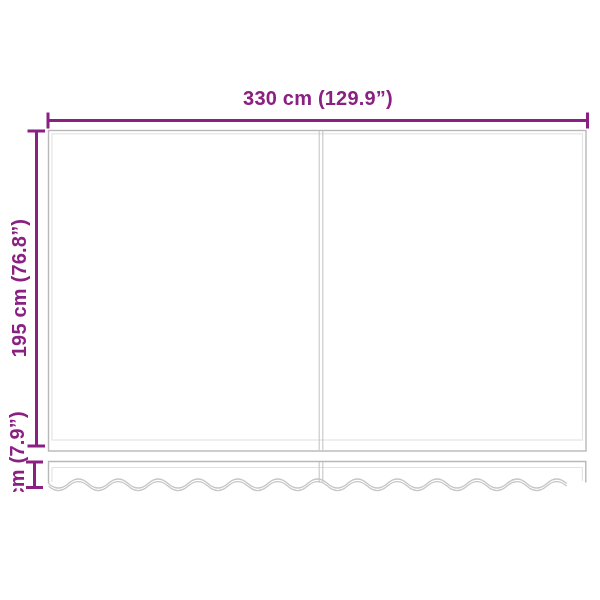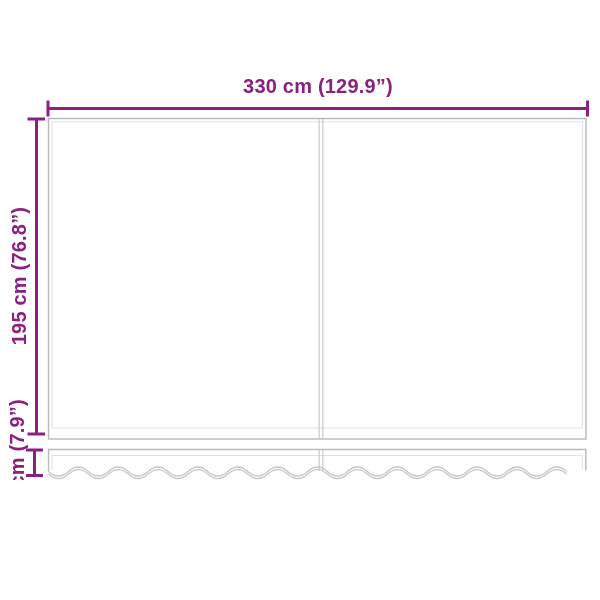--- a/index.html
+++ b/index.html
@@ -6,20 +6,21 @@
     margin: 0;
     padding: 0;
     background: #ffffff;
   }
   .stage {
     position: relative;
     width: 600px;
     height: 480px;
     background: #ffffff;
     overflow: hidden;
+    margin-top: 12px;
   }
   svg { display: block; }
   .outline  { fill: none; stroke-width: 1.4; }
   .inner    { fill: none; stroke-width: 1.1; }
   .seam     { fill: none; stroke-width: 1.1; }
   .wave     { fill: none; stroke-width: 1.3; }
   .dim-line { fill: none; stroke-width: 3; stroke-linecap: butt; }
   .dim-label {
     font-family: "Liberation Sans", "DejaVu Sans", sans-serif;
     font-weight: bold;

